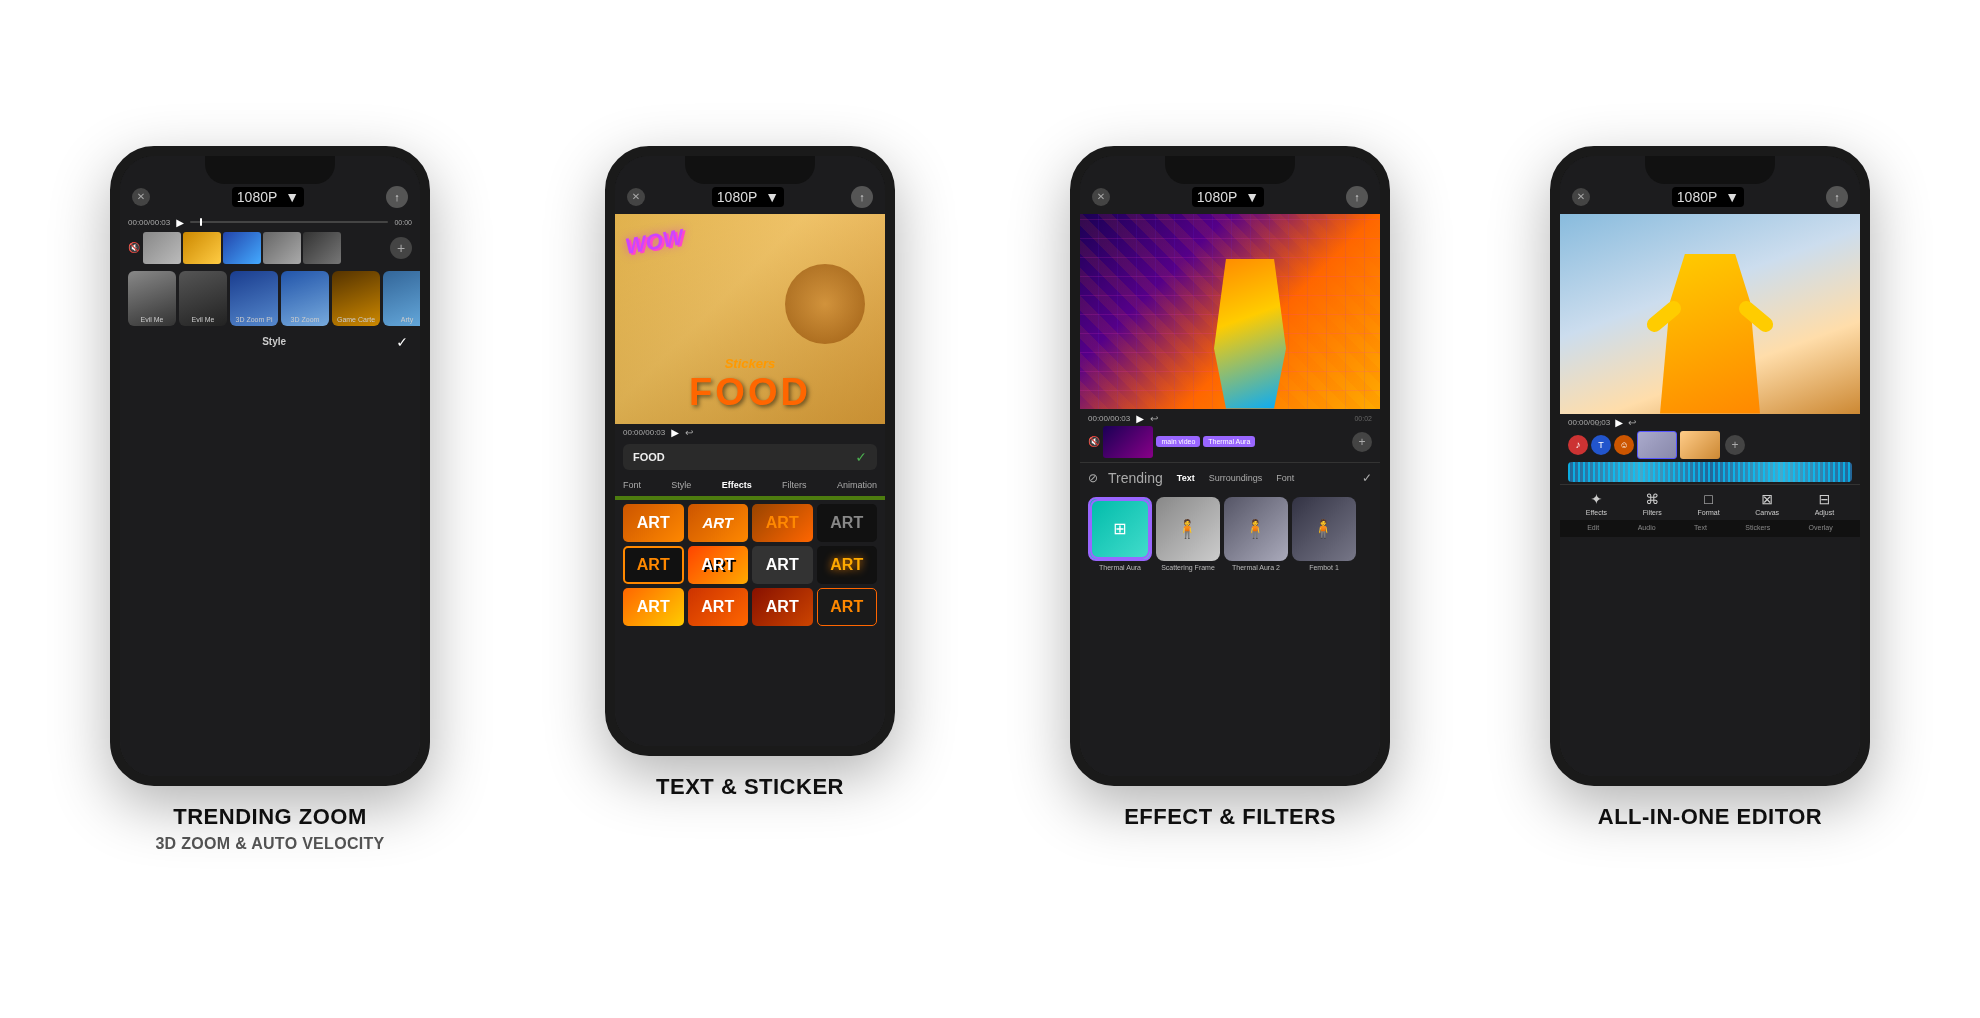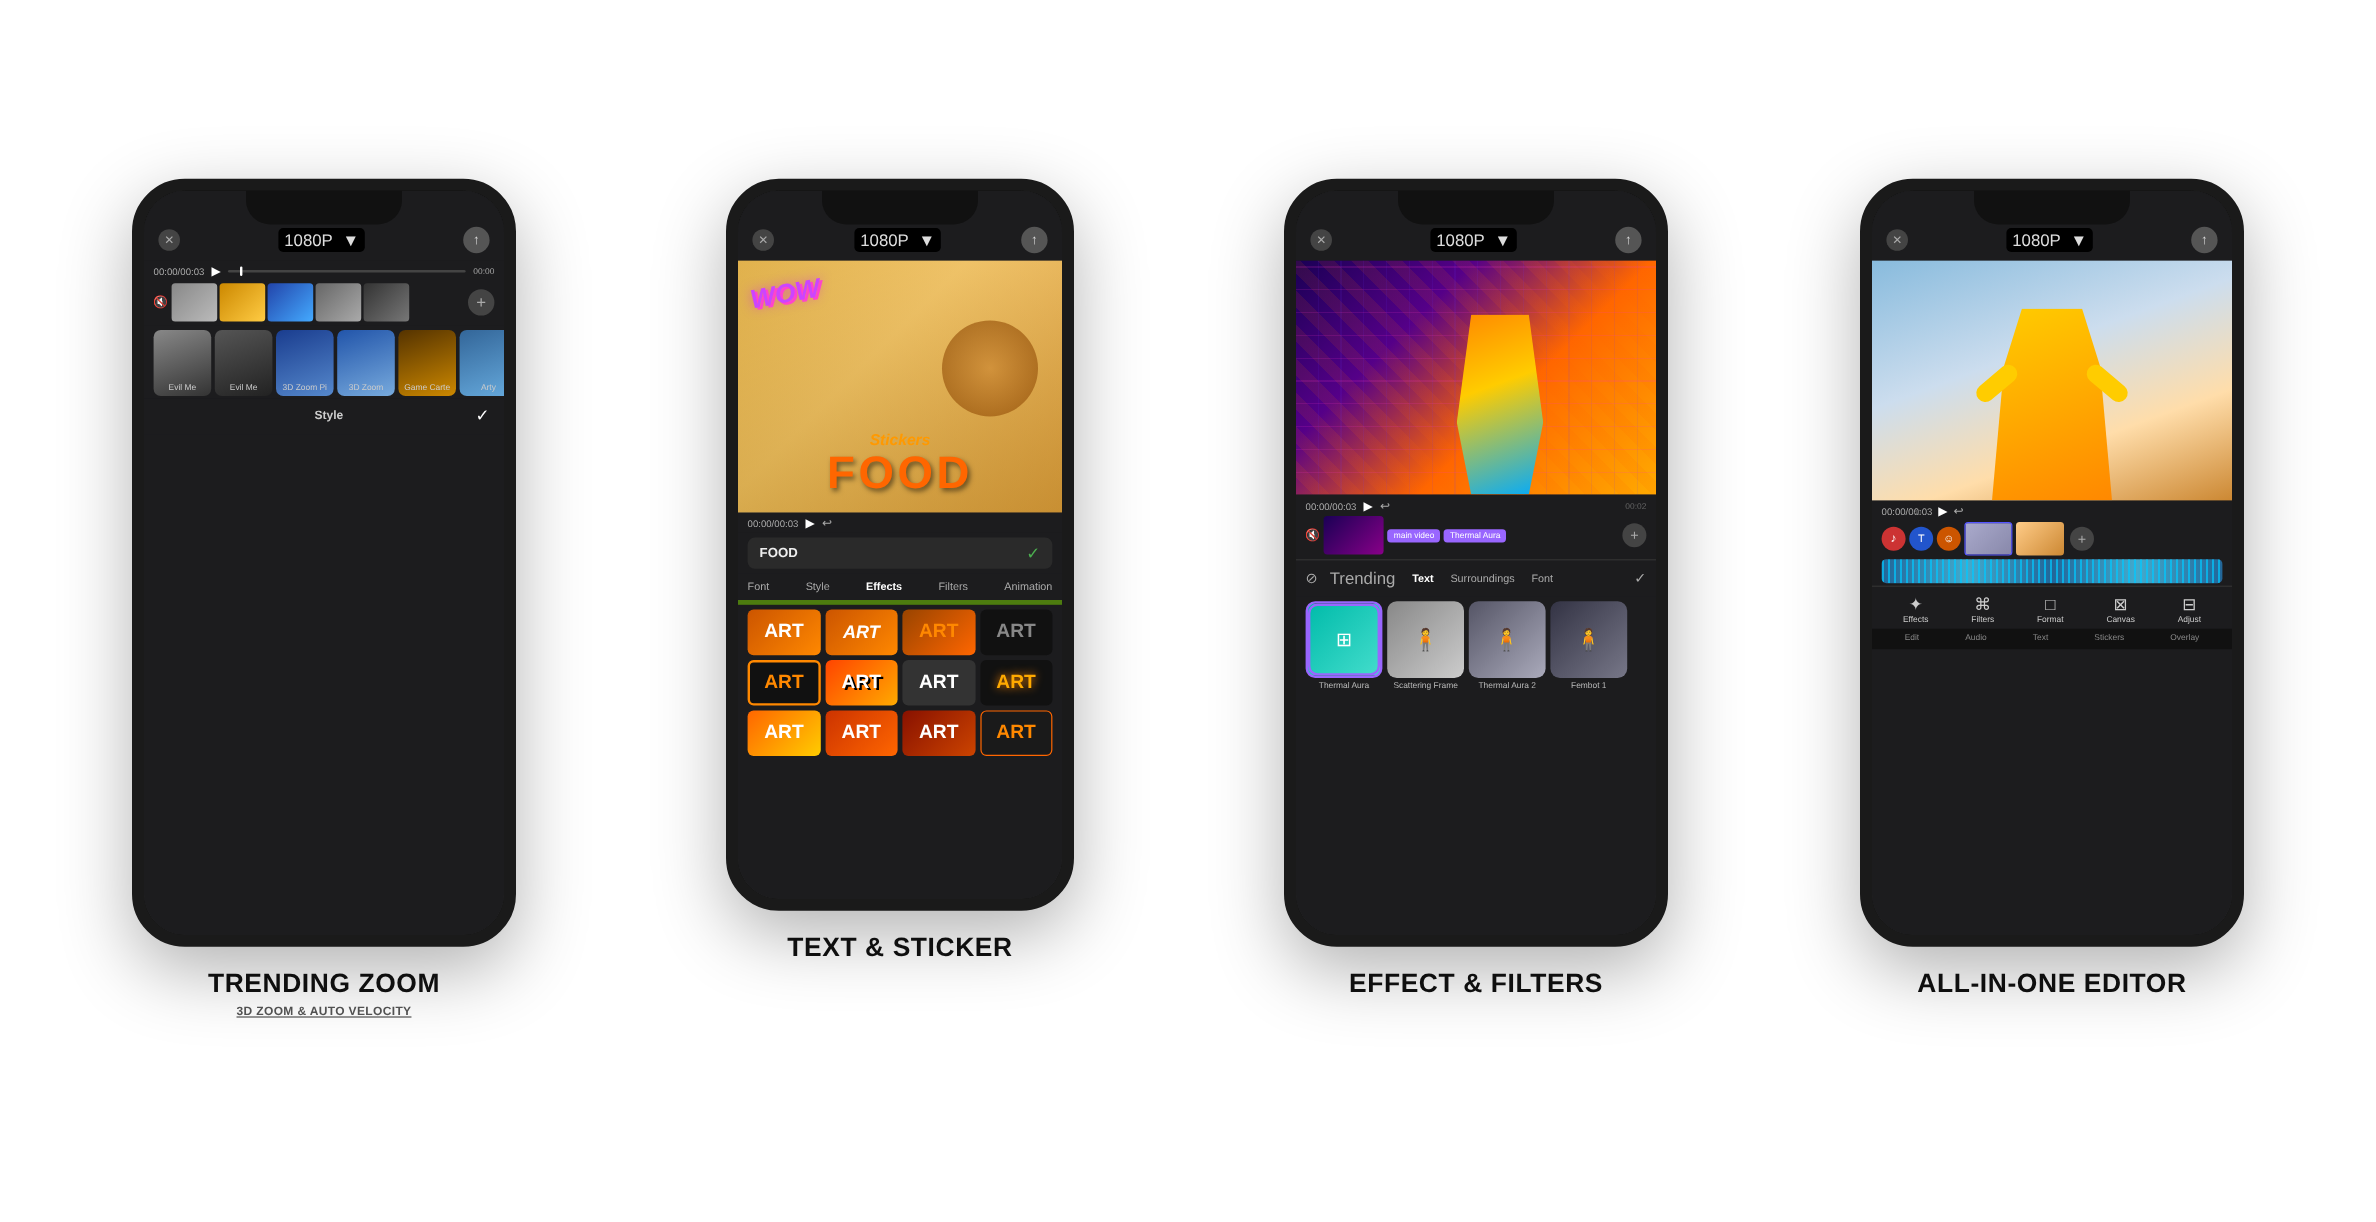--- a/index.html
+++ b/index.html
@@ -29,27 +29,26 @@
     }
     .section-title {
       font-size: 22px;
       font-weight: 800;
       color: #111;
       text-align: center;
       margin-top: 18px;
       letter-spacing: 0.5px;
     }
     .section-subtitle {
-      font-size: 10px;
+      font-size: 16px;
       font-weight: 600;
       color: #555;
       text-align: right;
       margin-top: 5px;
       letter-spacing: 0.3px;
-      text-decoration: underline;
     }
 
     
     .phone {
       width: 320px;
       height: 640px;
       background: #111;
       border-radius: 44px;
       border: 10px solid #1a1a1a;
       position: relative;

